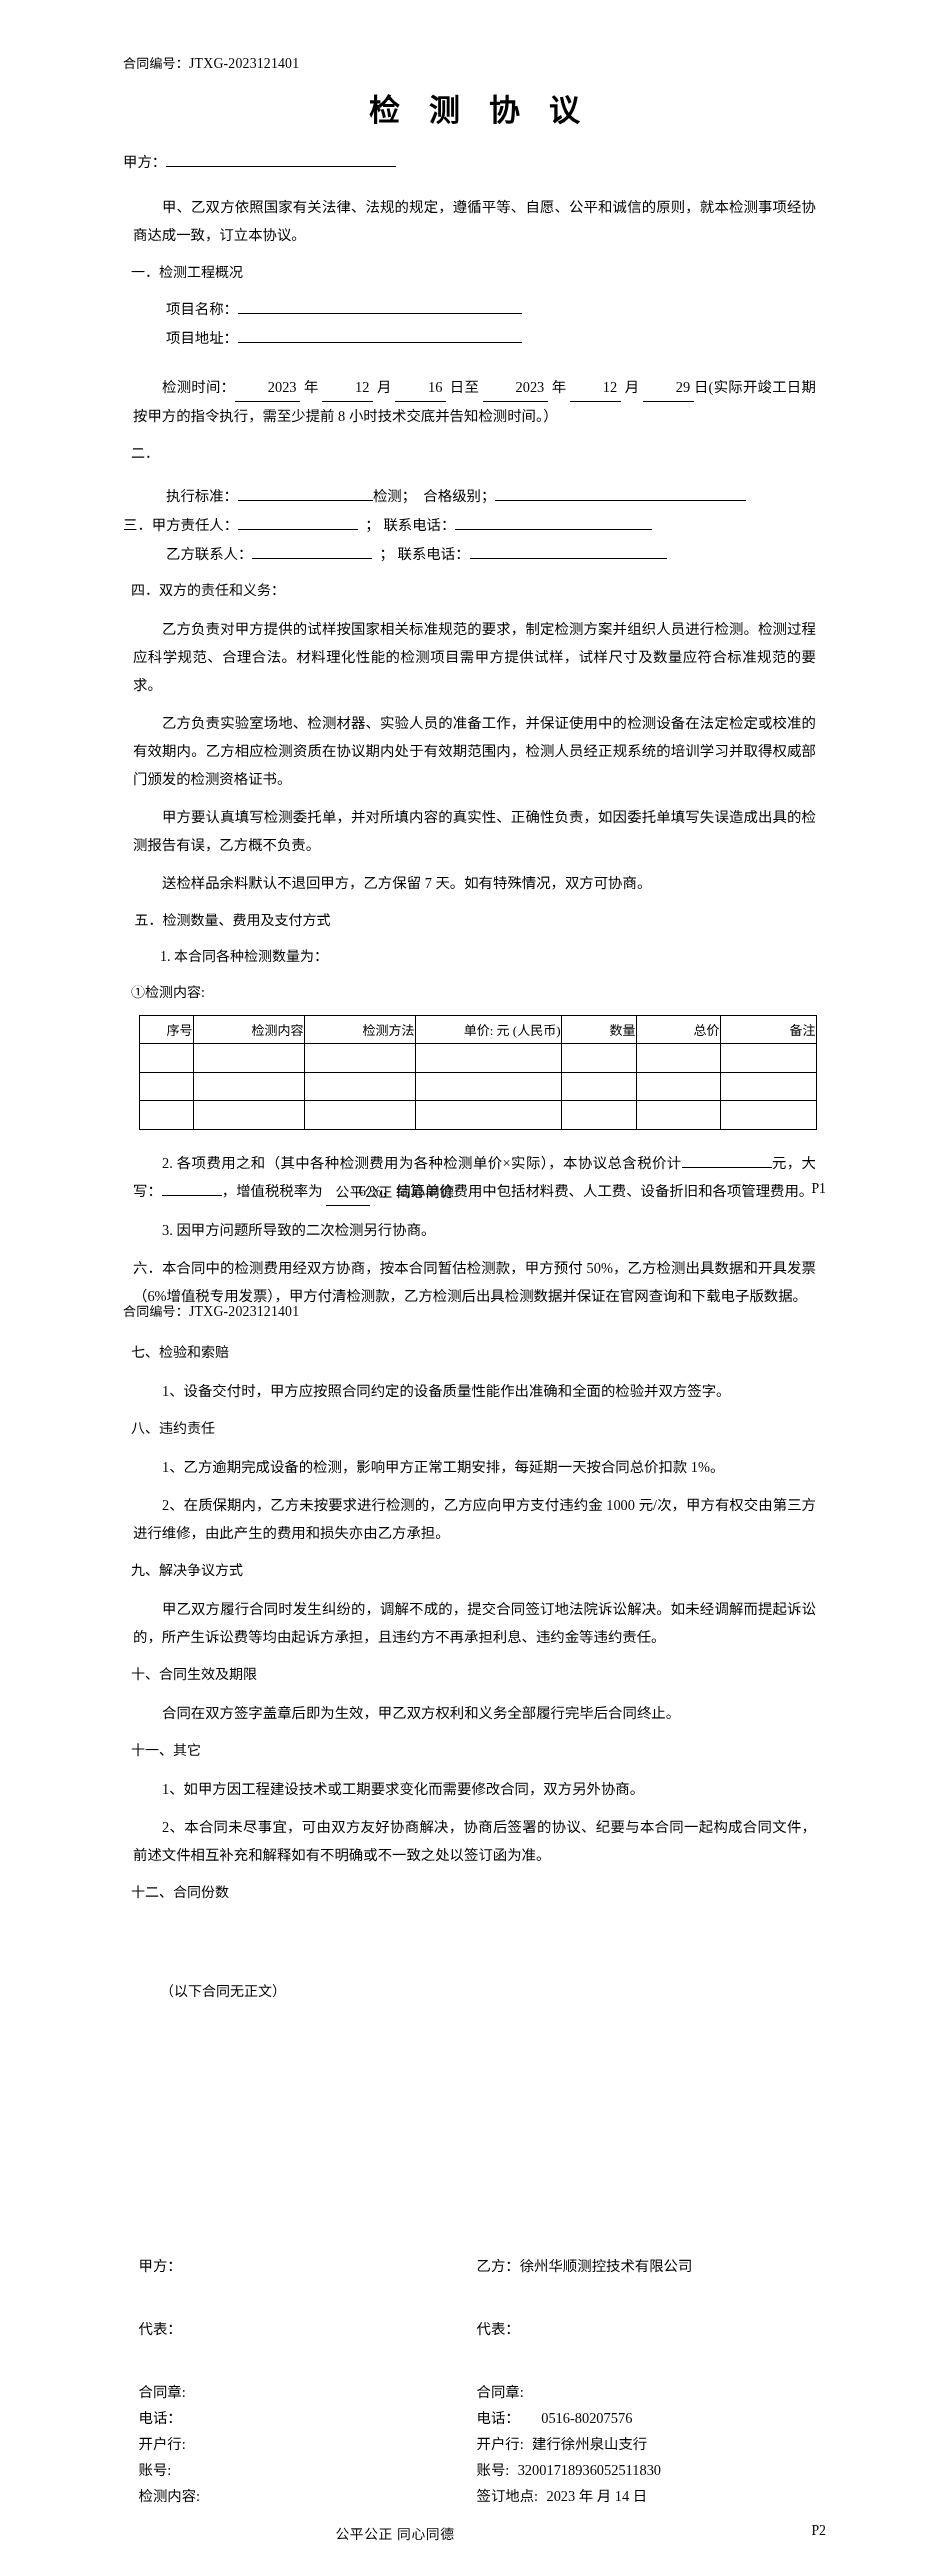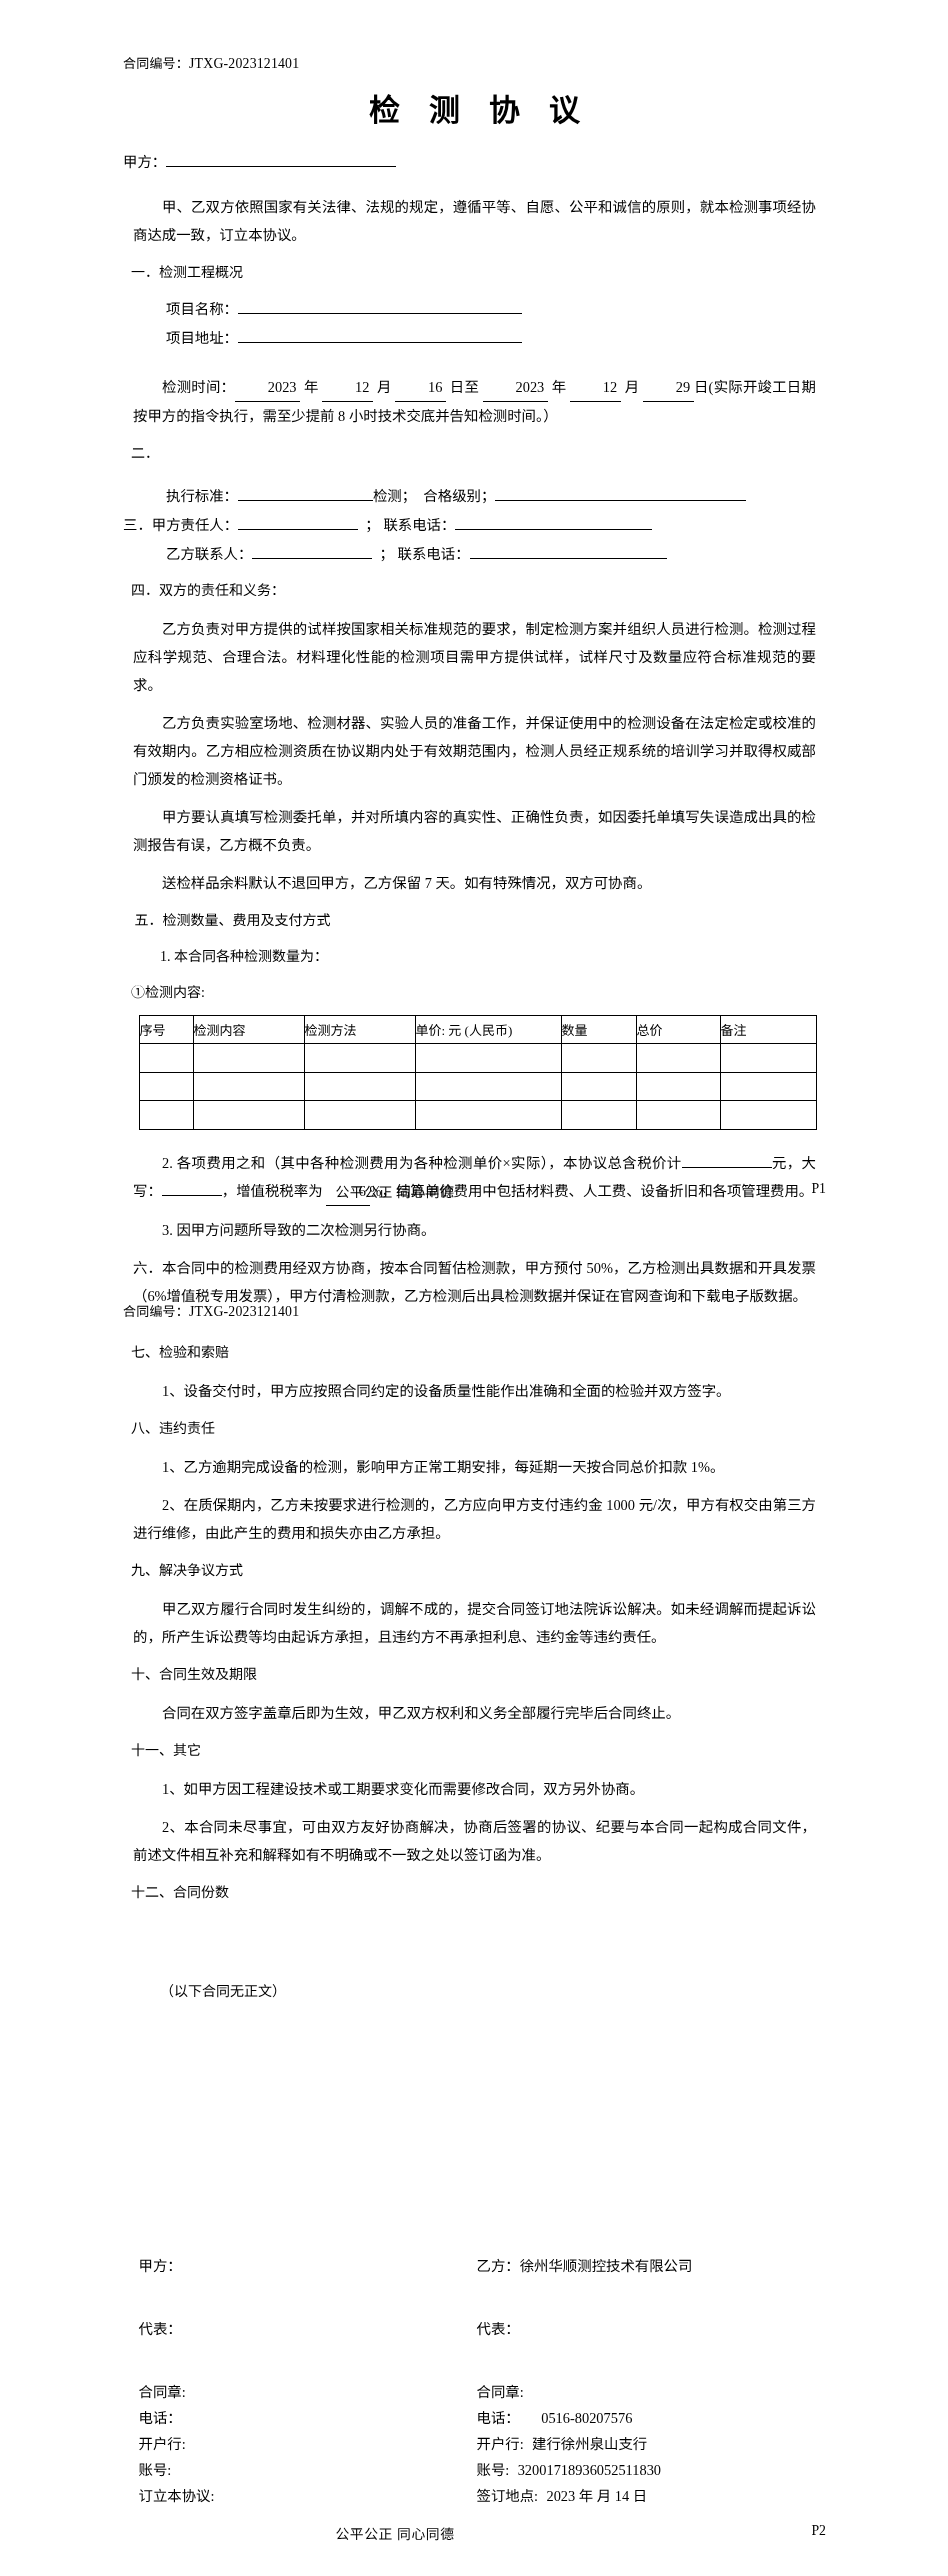--- a/index.html
+++ b/index.html
@@ -101,21 +101,21 @@
     border-collapse: collapse;
     width: 676px;
     margin: 7.2px 0 0 15.5px;
     table-layout: fixed;
   }
   table.detect-table td, table.detect-table th {
     border: 0.8px solid #000;
     height: 26px;
     font-size: 13px;
     font-weight: normal;
-    text-align: left;
+    text-align: right;
     padding: 0;
   }
   table.detect-table thead th { height: 27.5px; }
   table.detect-table tbody td { height: 27.5px; }
 
   
   .footer {
     position: absolute;
     left: 0;
     width: 949px;
@@ -382,21 +382,21 @@
         <div class="sig-col">
           <span>账号:</span><span class="sig-val"></span>
         </div>
         <div class="sig-col">
           <span>账号:</span><span class="sig-val">32001718936052511830</span>
         </div>
       </div>
 
       <div class="sig-row">
         <div class="sig-col">
-          <span>订立本协议:</span><span class="sig-val"></span>
+          <span>检测内容:</span><span class="sig-val"></span>
         </div>
         <div class="sig-col">
           <span>签订地点:</span><span class="sig-val">2023 年      月 14 日</span>
         </div>
       </div>
 
     </div>
 
     <div class="footer" style="top:1235px; height:24px">
       <span class="motto">公平公正  同心同德</span>

